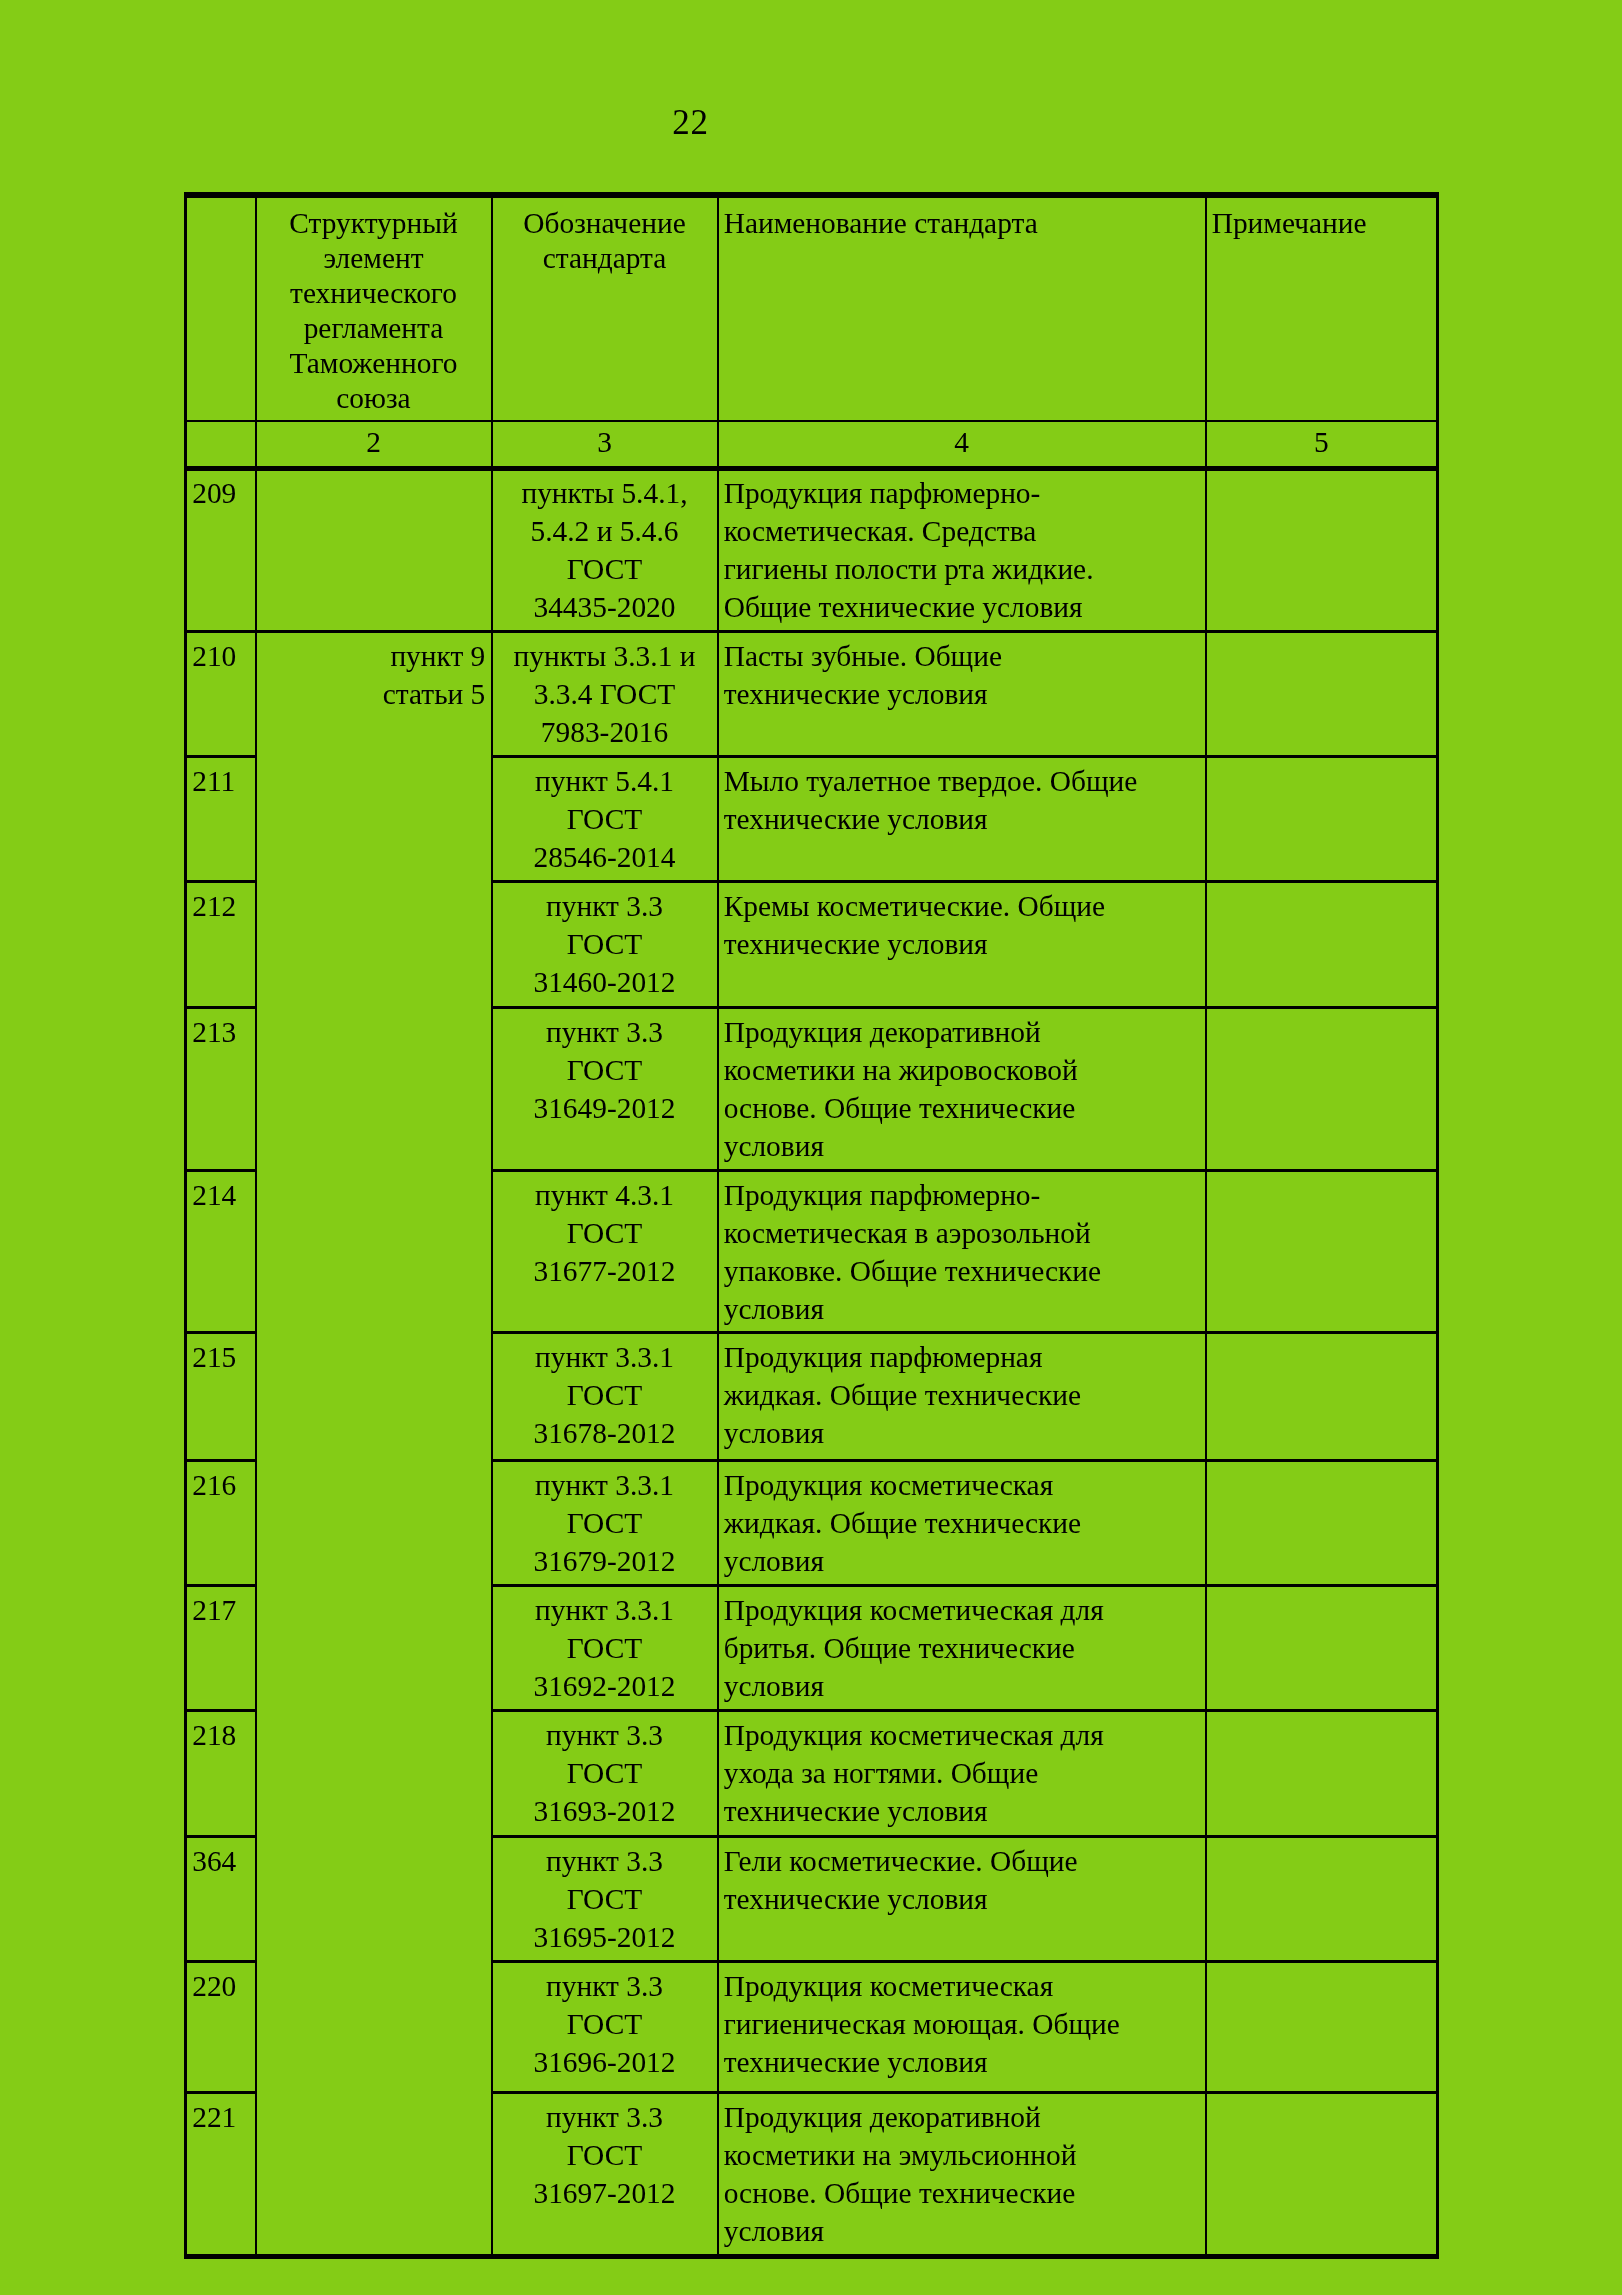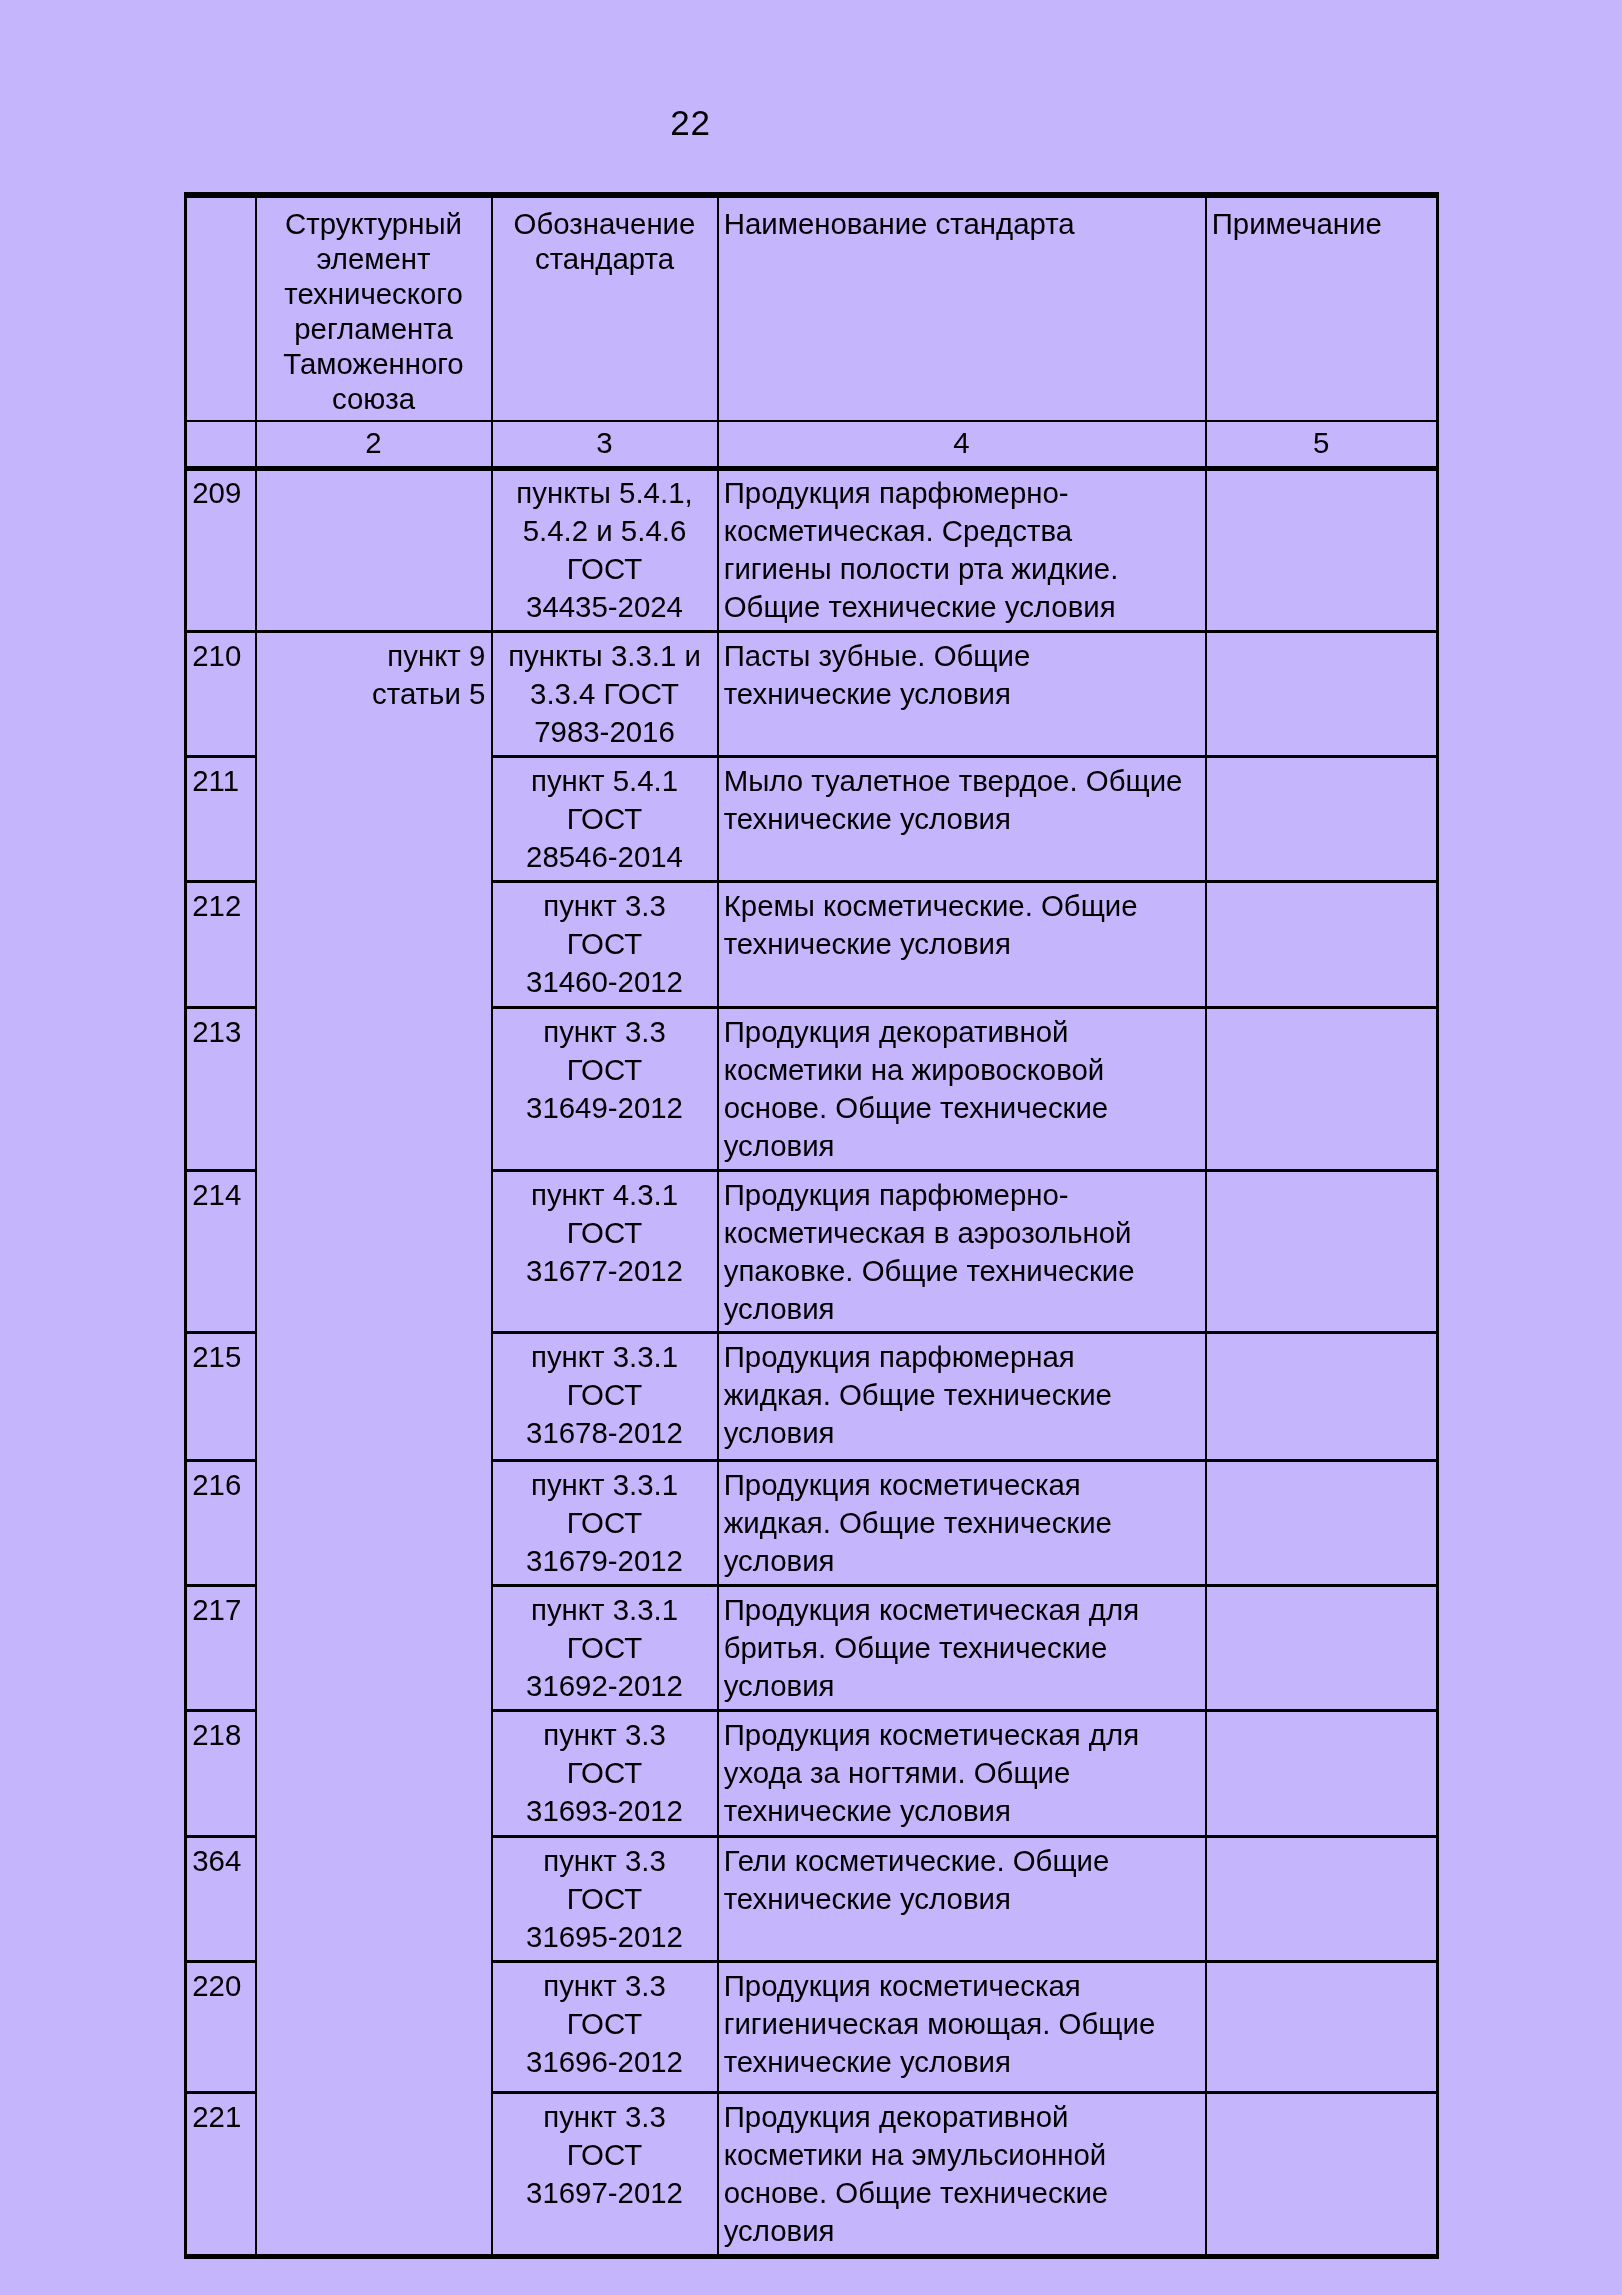--- a/index.html
+++ b/index.html
@@ -1,21 +1,21 @@
 <!DOCTYPE html>
 <html lang="ru" style="font-size:10.5px"><head>
 <meta charset="utf-8">
 <style>
   html, body { margin: 0; padding: 0; background: #ffffff; }
   .page {
     position: relative;
     width: 1623px;
     height: 2295px;
-    background: #c4b5fd;
-    font-family: Liberation Sans, sans-serif;
+    background: #84cc16;
+    font-family: Liberation Serif, serif;
     color: #000000;
     overflow: hidden;
   }
   .page-number {
     position: absolute;
     top: 103px;
     left: 0;
     width: 1381px;
     text-align: center;
     font-size: 35px;
@@ -100,21 +100,21 @@
       <td>4</td>
       <td>5</td>
     </tr>
 
     <tr style="height:151px">
       <td class="c-num">209</td>
       <td class="c-struct"></td>
       <td class="c-desig">пункты 5.4.1,
 5.4.2 и 5.4.6
 ГОСТ
-34435-2024</td>
+34435-2020</td>
       <td class="c-name">Продукция парфюмерно-
 косметическая. Средства
 гигиены полости рта жидкие.
 Общие технические условия</td>
       <td class="c-note"></td>
     </tr>
 
     <tr style="height:116px">
       <td class="c-num">210</td>
       <td class="c-struct" rowspan="12">пункт 9

